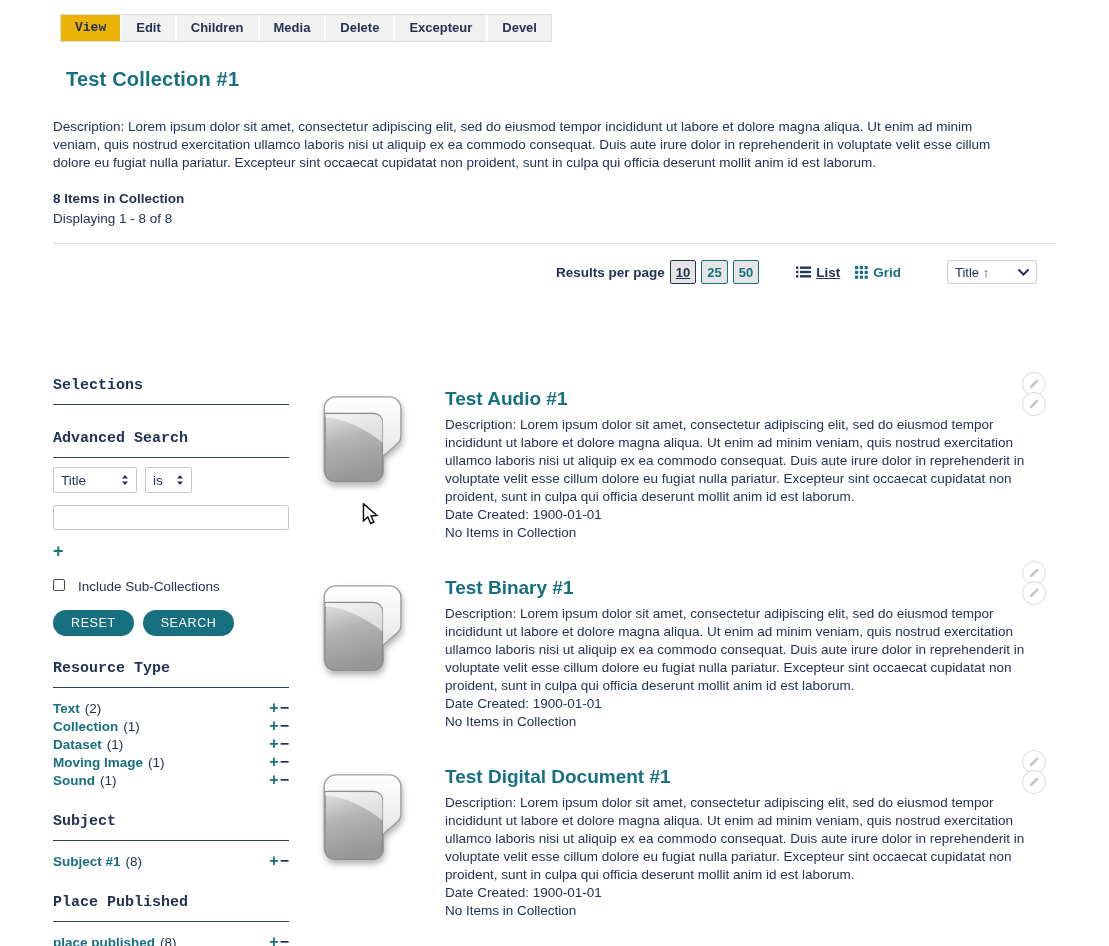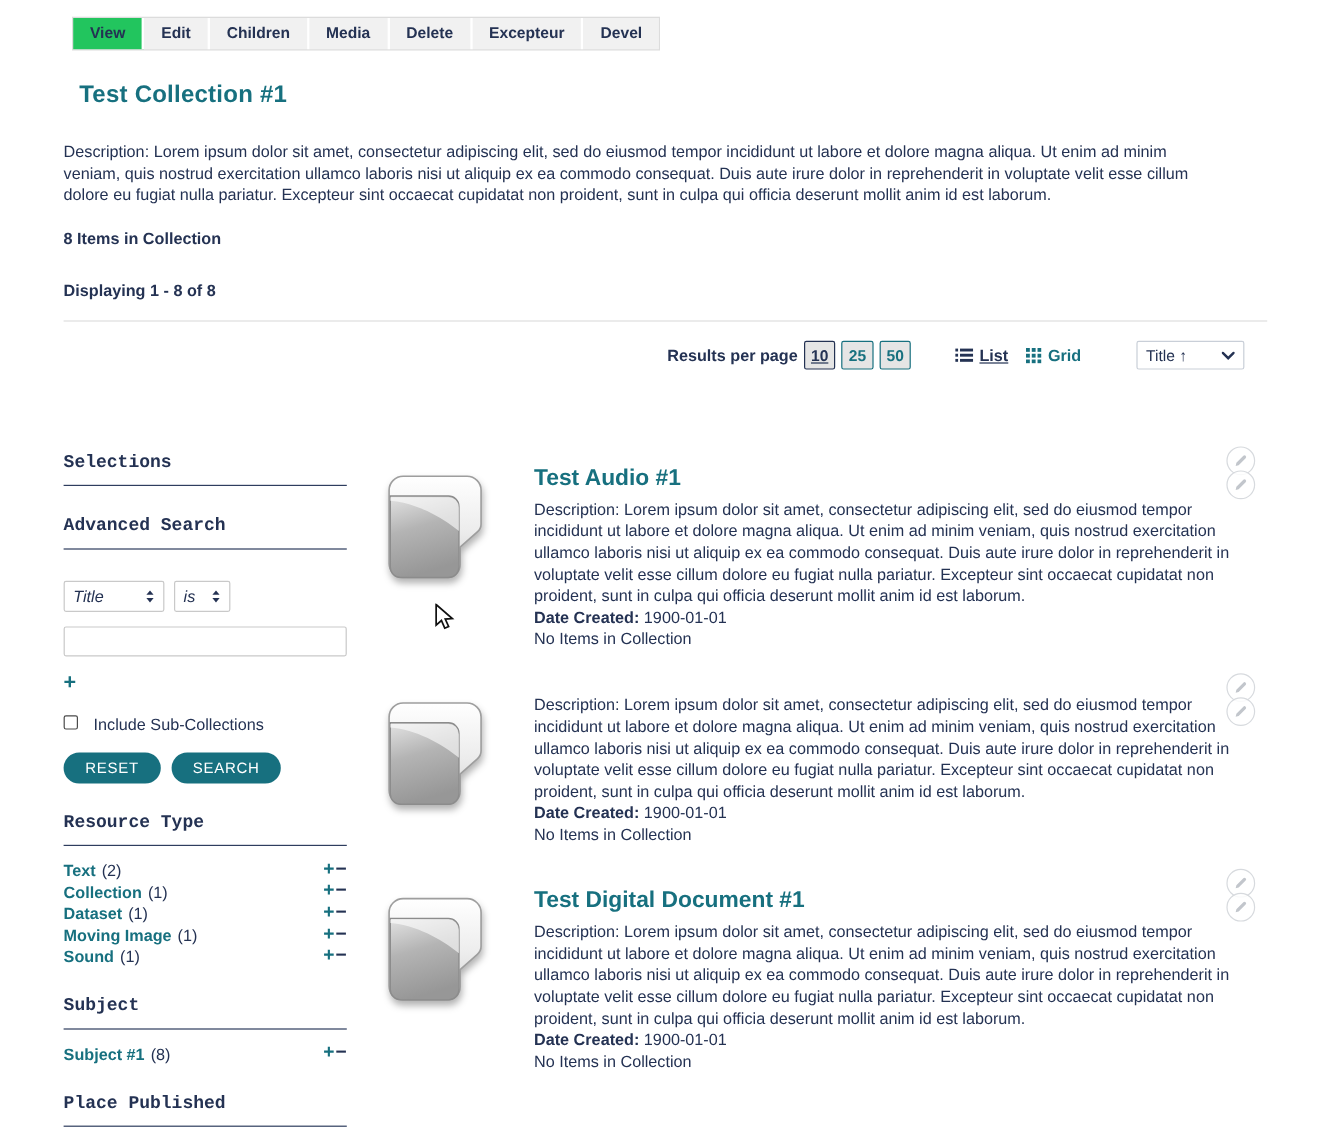--- a/index.html
+++ b/index.html
@@ -7,45 +7,45 @@
   html,body { margin:0; padding:0; }
   body {
     width:1109px; height:946px; position:relative; overflow:hidden;
     background:#fff; color:var(--navy);
     font-family:"Liberation Sans", sans-serif;
   }
   
   .tabs { position:absolute; left:60px; top:14px; display:flex; border:1px solid #dcdcdc; background:#f1f1f1; }
   .tab { padding:5px 14px 6px; font-size:13px; font-weight:bold; color:var(--navy); background:#f1f1f1; border-right:2px solid #fff; cursor:pointer; white-space:nowrap; }
   .tab:last-child { border-right:none; }
-  .tab.active { background:#22c55e; }
+  .tab.active { background:#eab308;font-family:Liberation Mono, monospace; }
   
   .container { position:absolute; left:53px; top:54px; width:1003px; }
   .page-title { color:var(--accent); font-size:20px; font-weight:bold; margin:14px 0 0 13px; letter-spacing:0.2px; }
   .page-desc { font-size:13.5px; line-height:18px; max-width:968px; margin:27px 0 0; }
   .count-line { font-weight:bold; font-size:13.5px; margin:19px 0 0; }
-  .displaying-line { font-weight:bold; font-size:13.5px; margin:29px 0 0; }
+  .displaying-line { font-weight:normal; font-size:13.5px; margin:5px 0 0; }
   .page-divider { border:0; border-top:1px solid #dedede; margin:17px 0 0; width:1003px; }
   
   .results-bar { display:flex; align-items:center; justify-content:flex-end; margin-top:16px; padding-right:19px; font-size:13.5px; }
   .rpp-label { font-weight:bold; }
   .psize { min-width:24px; height:24px; padding:0 5px; background:#e5e5e5; border:1px solid var(--accent); color:var(--accent); font-weight:bold; font-size:13px; border-radius:2px; margin-left:5px; font-family:inherit; cursor:pointer; }
   .psize.selected { border-color:var(--navy); color:var(--navy); text-decoration:underline; }
   .viewlink { display:flex; align-items:center; gap:5px; font-weight:bold; cursor:pointer; }
   .list-link { color:var(--navy); margin-left:37px; }
   .list-link .vl-label { text-decoration:underline; }
   .grid-link { color:var(--accent); margin-left:15px; }
   .sort-select { margin-left:46px; width:90px; height:24px; border:1px solid #c9cfd8; border-radius:2px; display:flex; align-items:center; justify-content:space-between; padding:0 7px; font-size:13px; color:var(--navy); cursor:pointer; background:#fff; }
   
   .layout { position:absolute; left:53px; top:370px; display:flex; width:1003px; align-items:flex-start; }
   .sidebar { width:236px; flex:none; padding-top:7px; }
   .sb-h2 { font-size:15px; font-weight:bold; margin:0; color:var(--navy);font-family:Liberation Mono, monospace; }
   .sb-rule { border:0; border-top:1px solid #2e3d5e; margin:10px 0 0; }
   .as-block { margin-top:25px; }
-  .as-selects { display:flex; gap:8px; margin-top:26px;font-style:italic; }
+  .as-selects { display:flex; gap:8px; margin-top:9px; }
   .sel { border:1px solid #c9c9c9; border-radius:2px; height:26px; display:flex; align-items:center; justify-content:space-between; padding:0 7px; font-size:13.5px; color:var(--navy); background:#fff; cursor:pointer; }
   .sel-field { width:84px; }
   .sel-op { width:47px; }
   .as-input { margin-top:12px; width:100%; height:25px; border:1px solid #c9c9c9; border-radius:2px; font-family:inherit; font-size:13px; padding:0 6px; color:var(--navy); }
   .plus-btn { margin-top:14px; color:var(--accent); font-weight:bold; font-size:18px; line-height:14px; width:16px; cursor:pointer; }
   .cb-row { margin-top:21px; display:flex; gap:13px; font-size:13.5px; }
   .cb { width:12px; height:12px; border:1.5px solid #4a4a4a; border-radius:2px; background:#fff; flex:none; cursor:pointer; }
   .btn-row { margin-top:16px; display:flex; gap:9px; }
   .pill { background:var(--accent); color:#fff; border:none; border-radius:13px; height:26px; padding:0 18px; font-size:12.5px; letter-spacing:0.6px; font-family:inherit; cursor:pointer; }
   .fgroup { margin-top:24px; }
@@ -58,21 +58,21 @@
   .facet-minus { color:var(--navy); cursor:pointer; margin-left:1px; }
   
   .main-items { margin-left:16px; flex:1; padding-top:20px; }
   .item { display:flex; margin-bottom:37px; position:relative; }
   .thumb { width:140px; flex:none; position:relative; }
   .folder-svg { width:102px; height:97px; margin-left:9px; margin-top:2px; filter:drop-shadow(1px 4px 3px rgba(0,0,0,0.30)); cursor:pointer; }
   .item-content { width:592px; position:relative; font-size:13.5px; line-height:18px; }
   .item-title { color:var(--accent); font-size:19px; font-weight:bold; margin:0 0 8px; cursor:pointer; }
   .item-desc { margin:0; }
   .item-date { margin:0; }
-  .date-label { font-weight:bold; }
+  .date-label { font-weight:normal; }
   .item-noitems { margin:0; }
   .edit-btns { position:absolute; right:-9px; top:-18px; display:flex; flex-direction:column; }
   .edit-circle { width:24px; height:24px; border-radius:50%; border:1px solid #d7dade; background:rgba(255,255,255,0.85); display:flex; align-items:center; justify-content:center; margin-bottom:-4px; cursor:pointer; }
   .cursor-wrap { position:absolute; left:57px; top:113px; pointer-events:none; }
 </style>
 </head>
 <body>
 
 <nav class="tabs">
     <div class="tab active">View</div>
@@ -282,20 +282,21 @@
                 <stop offset="1" stop-color="#979797"></stop>
           </linearGradient>
         </defs>
         <path d="M18,5 h55 a12,12 0 0 1 12,12 v29 a9,9 0 0 1 -3.2,6.9 L67,66 v15 a11,11 0 0 1 -11,11 H18 A12,12 0 0 1 6,80 V17 A12,12 0 0 1 18,5 Z" fill="url(#gBack)" stroke="#9e9e9e" stroke-width="1.4"></path>
         <path d="M7,22 H57 a9,9 0 0 1 9,9 V83 a9,9 0 0 1 -9,9 H16 A9,9 0 0 1 7,83 Z" fill="url(#gFront)" stroke="#8c8c8c" stroke-width="1.2"></path>
         <path d="M7,23 H57 a9,9 0 0 1 9,9 v20 C50,39 29,28 7,26 Z" fill="rgba(255,255,255,0.6)"></path>
       </svg>
       
     </div>
     <div class="item-content">
+      <h3 class="item-title">Test Binary #1</h3>
       <p class="item-desc">Description: Lorem ipsum dolor sit amet, consectetur adipiscing elit, sed do eiusmod tempor incididunt ut labore et dolore magna aliqua. Ut enim ad minim veniam, quis nostrud exercitation ullamco laboris nisi ut aliquip ex ea commodo consequat. Duis aute irure dolor in reprehenderit in voluptate velit esse cillum dolore eu fugiat nulla pariatur. Excepteur sint occaecat cupidatat non proident, sunt in culpa qui officia deserunt mollit anim id est laborum.</p>
       <p class="item-date"><span class="date-label">Date Created:</span> <span class="date-value">1900-01-01</span></p>
       <p class="item-noitems">No Items in Collection</p>
       <div class="edit-btns" hidden="">
         <span class="edit-circle">
           <svg width="12" height="12" viewBox="0 0 14 14">
                 <path d="M2,12 l0.7,-3 L9.5,2.2 a1.5,1.5 0 0 1 2.2,2.2 L4.9,11.3 Z" fill="#c2c6cc"></path>
               </svg>
         </span>
         <span class="edit-circle">

